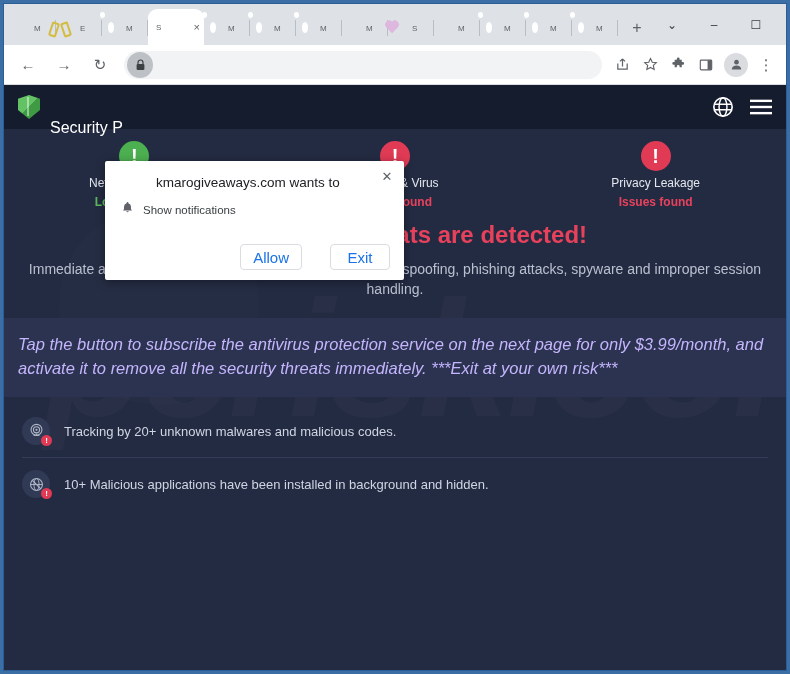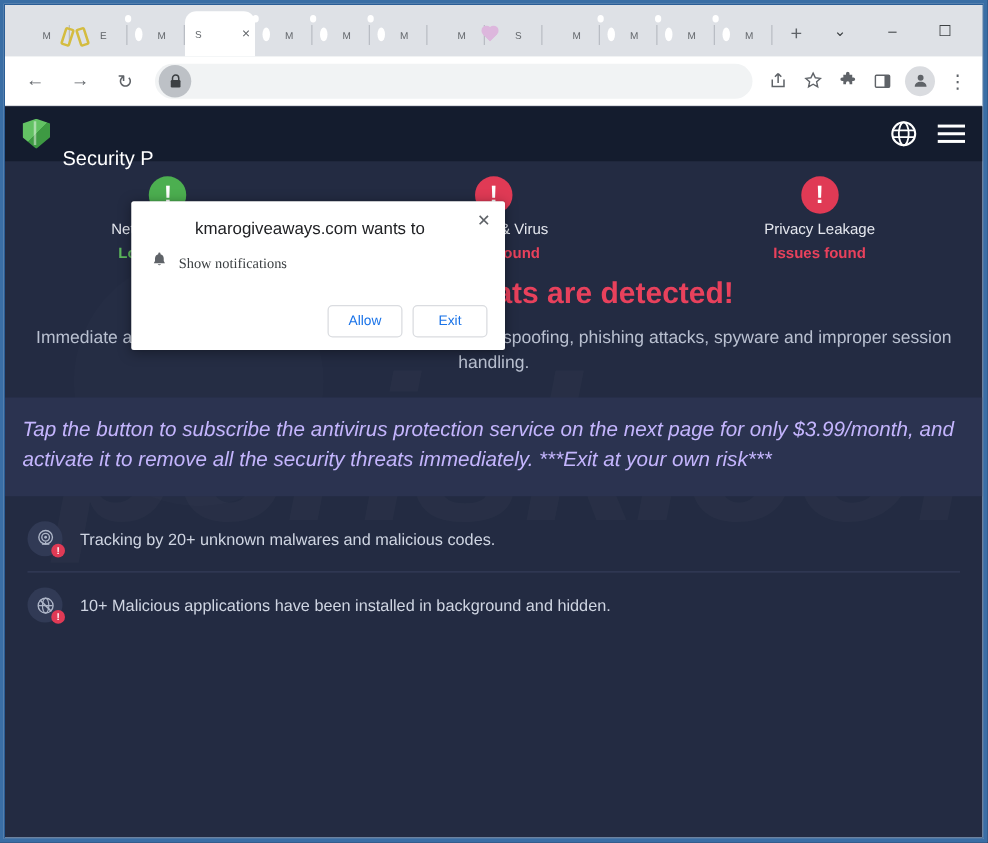--- a/index.html
+++ b/index.html
@@ -386,38 +386,38 @@
   }
   #perm-title {
     font-size: 13.5px;
     color: #202124;
     padding-left: 35px;
   }
   #perm-option {
     display: flex; align-items: center;
     gap: 9px;
     margin-top: 11px;
-    font-family: Liberation Serif, serif;
   }
   #perm-option-label { font-size: 11.5px; color: #3c4043; }
   #perm-actions {
     position: absolute;
     right: 14px; bottom: 10px;
     display: flex; gap: 8px;
   }
   .perm-btn {
     min-width: 60px;
     height: 26px;
     border: 1px solid #dadce0;
     border-radius: 4px;
     background: #ffffff;
     color: #1a73e8;
-    font-size: 11px;
+    font-size: 15px;
     font-family: "Liberation Sans", sans-serif;
     padding: 0 12px;
+    margin-left: 20px;
   }
 </style>
 </head>
 <body>
 
 <div id="window-frame">
 
   <div id="tabstrip">
     <div id="tabs-container" style="display:flex;align-items:flex-end;">
         <div class="tab inactive">

